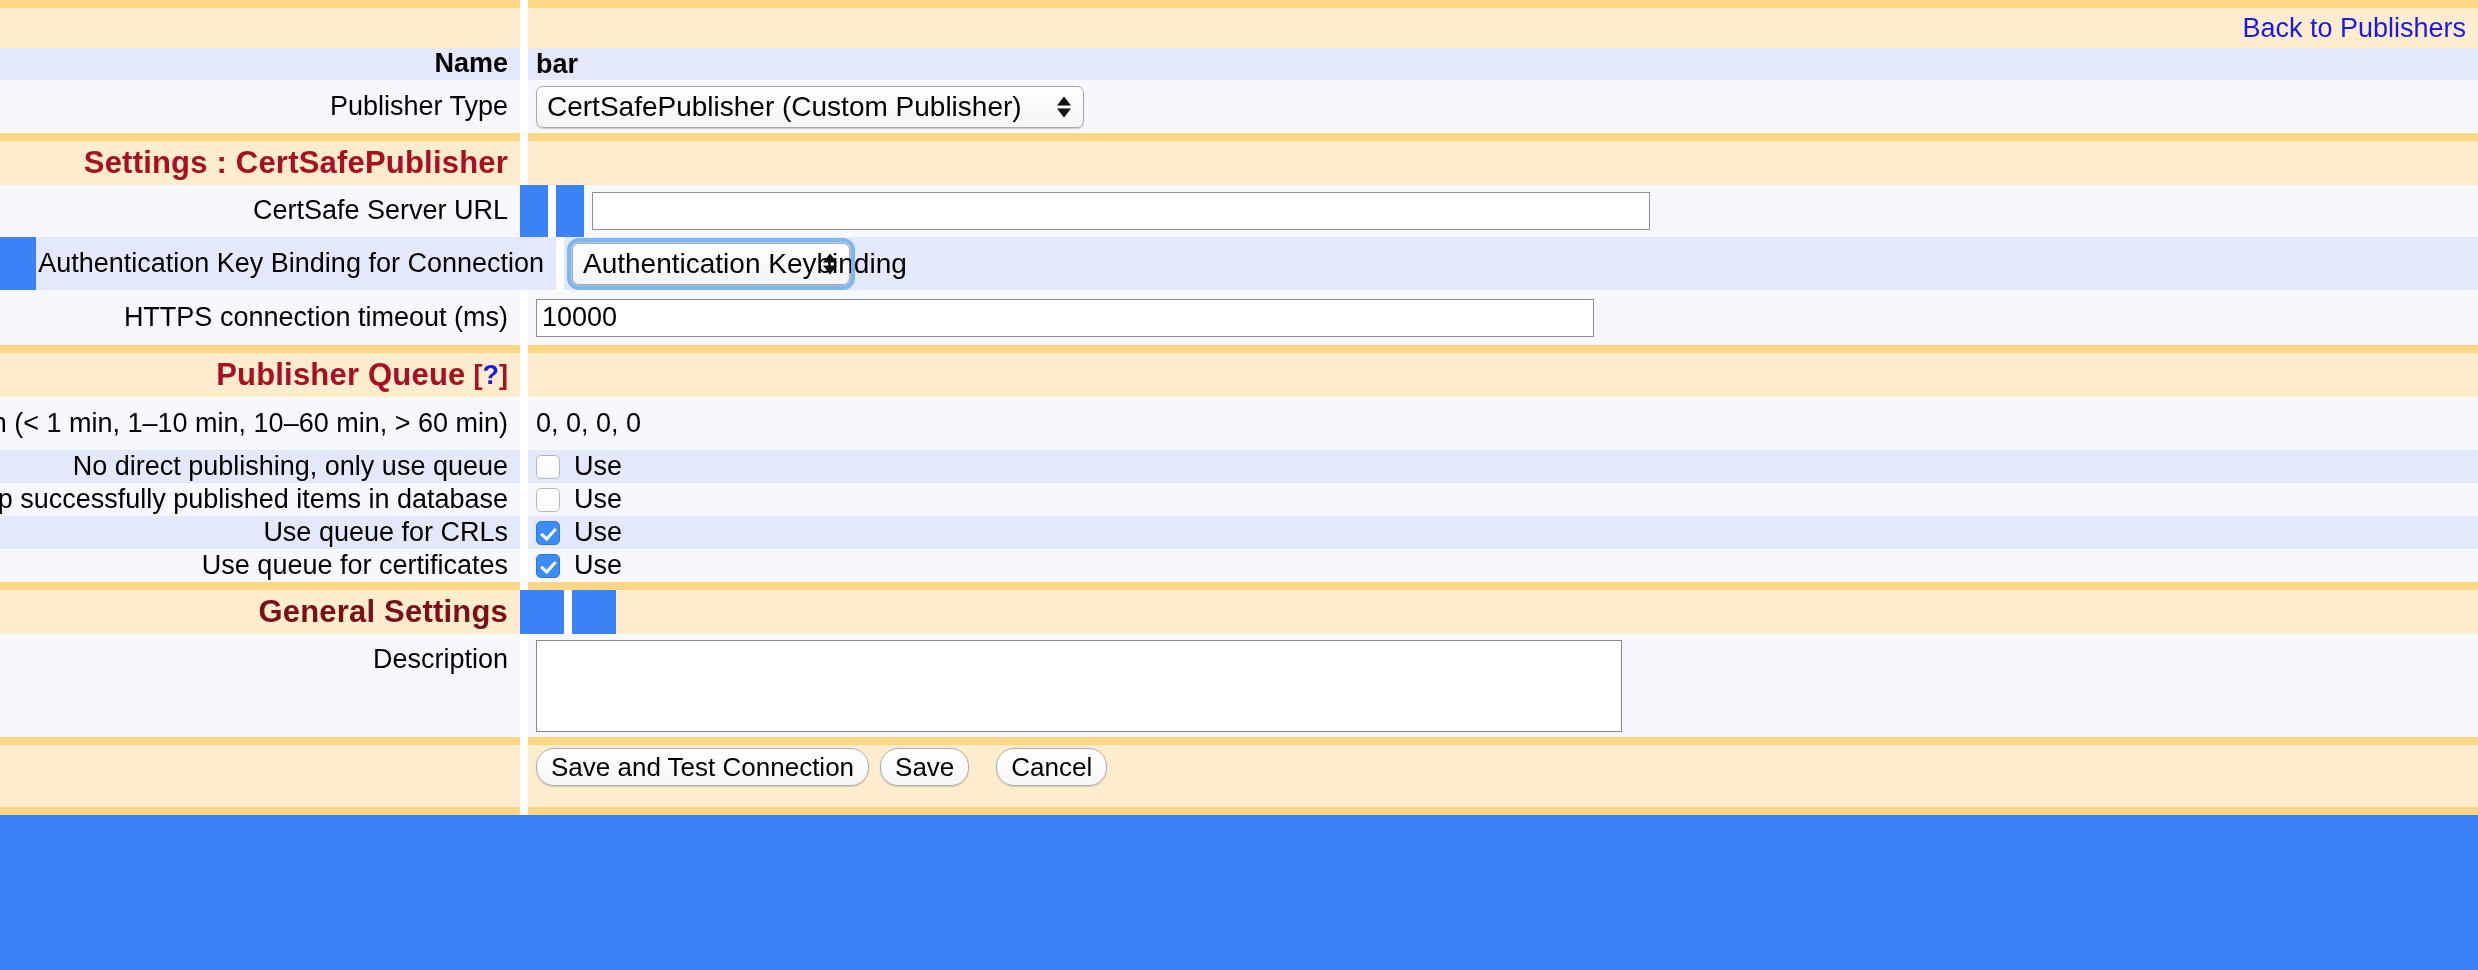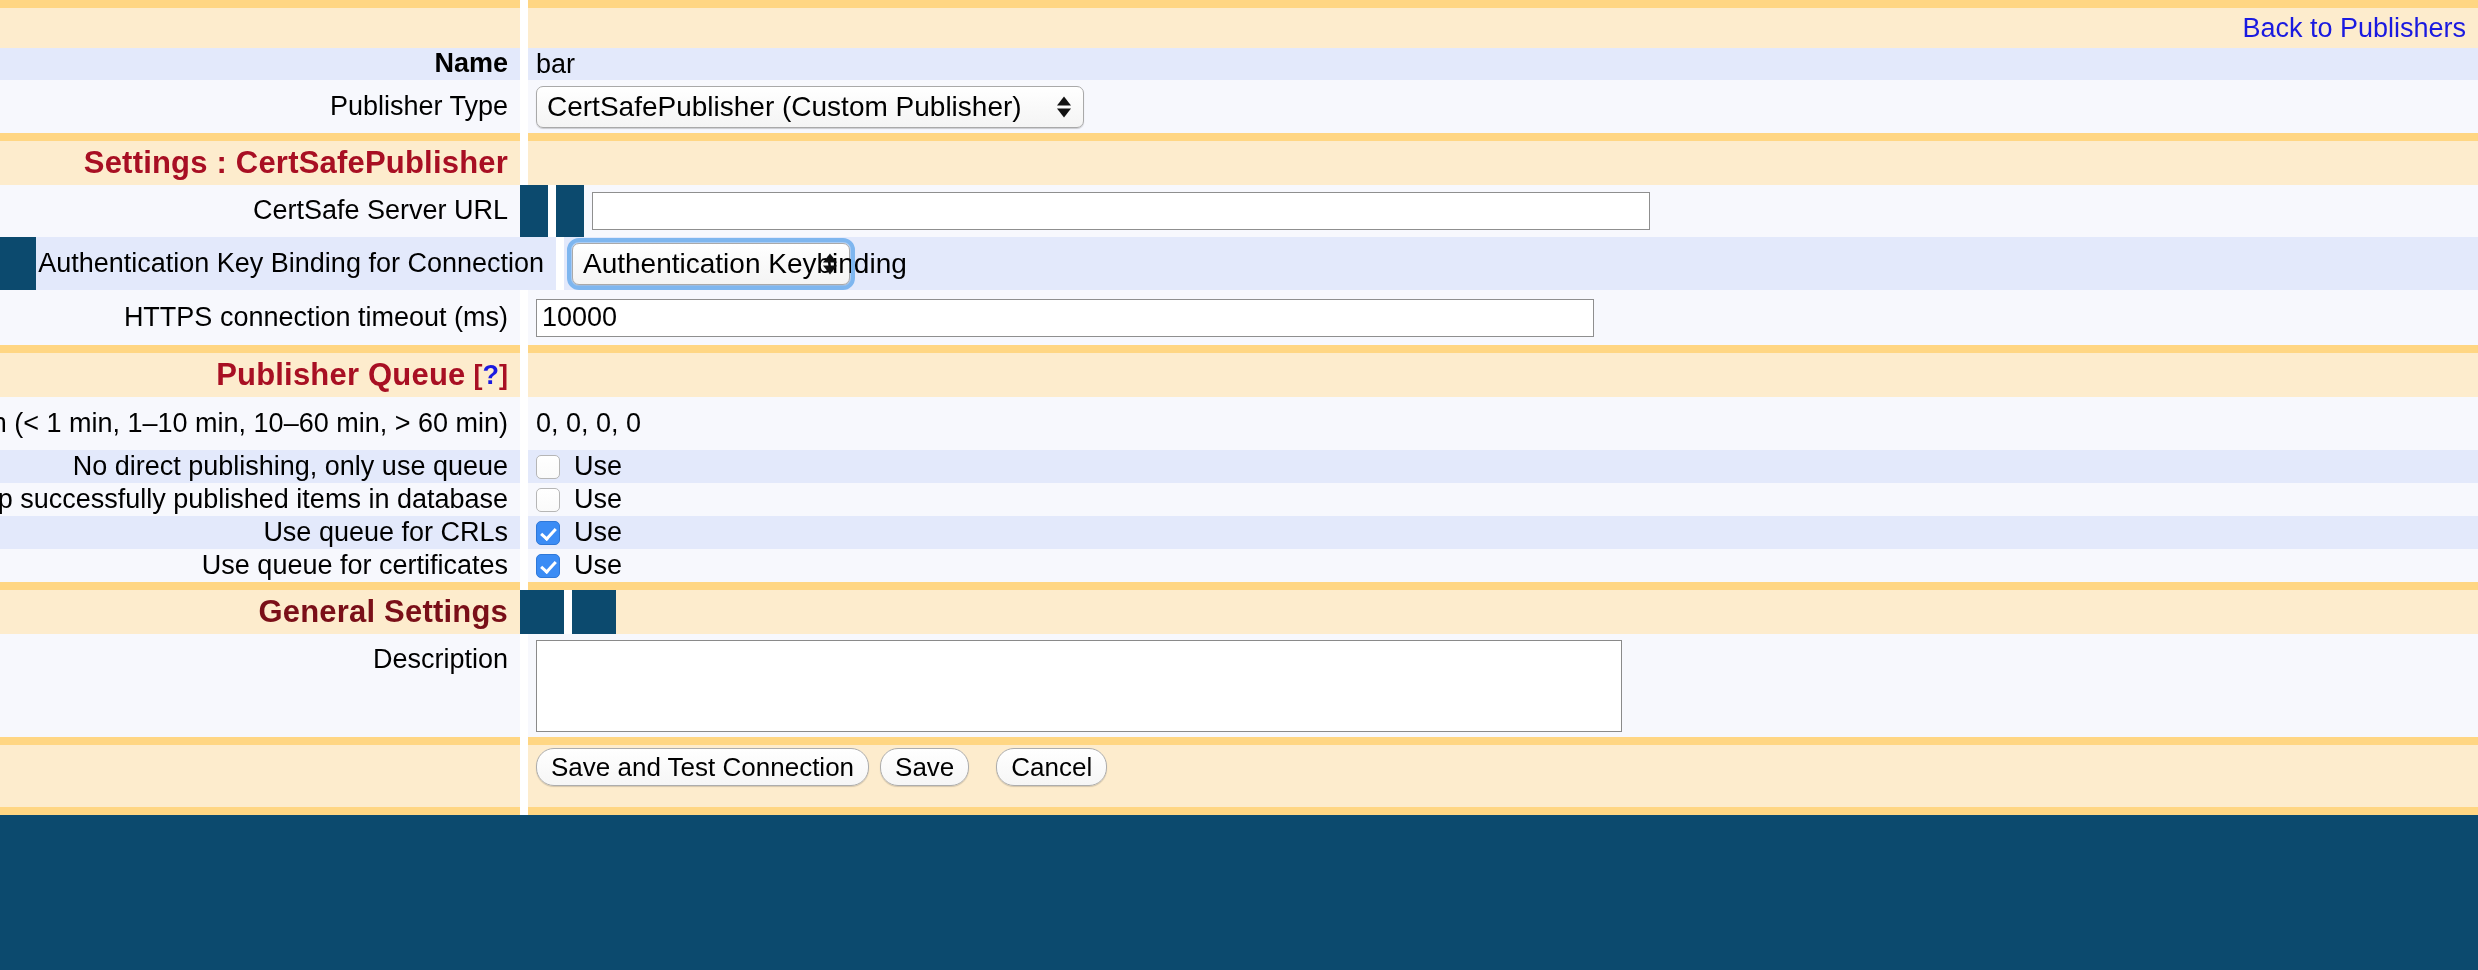--- a/index.html
+++ b/index.html
@@ -13,21 +13,21 @@
     font-family: "Liberation Sans", sans-serif;
     font-size: 27px;
     color: #000000;
     overflow: hidden;
   }
 
   .page {
     position: relative;
     width: 2478px;
     height: 970px;
-    background: #0c4a6e;
+    background: #3b82f6;
   }
 
   
   .row {
     display: flex;
     align-items: stretch;
     width: 100%;
     box-sizing: border-box;
   }
   .cell-label {
@@ -73,21 +73,21 @@
     white-space: nowrap;
   }
   .label-bold {
     font-weight: bold;
   }
   .value-text {
     font-size: 27px;
     color: #000000;
     white-space: nowrap;
   }
-  .value-bold { font-weight: normal; }
+  .value-bold { font-weight: bold; }
 
   .section-head {
     font-size: 31px;
     font-weight: bold;
     color: #a80f23;
     text-align: right;
     white-space: nowrap;
     letter-spacing: 0.2px;
   }
   .section-head.dark {

